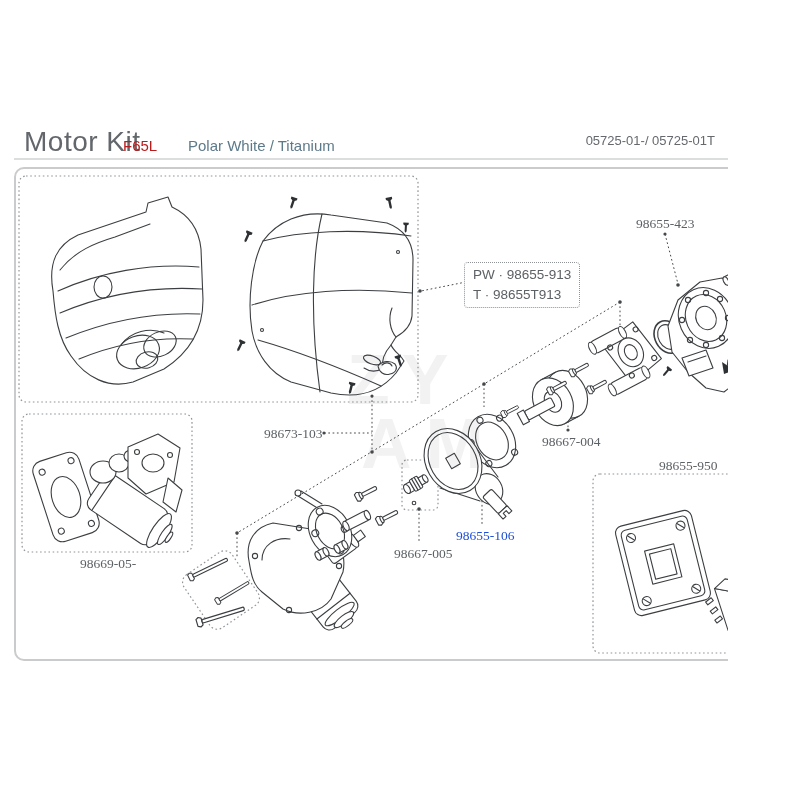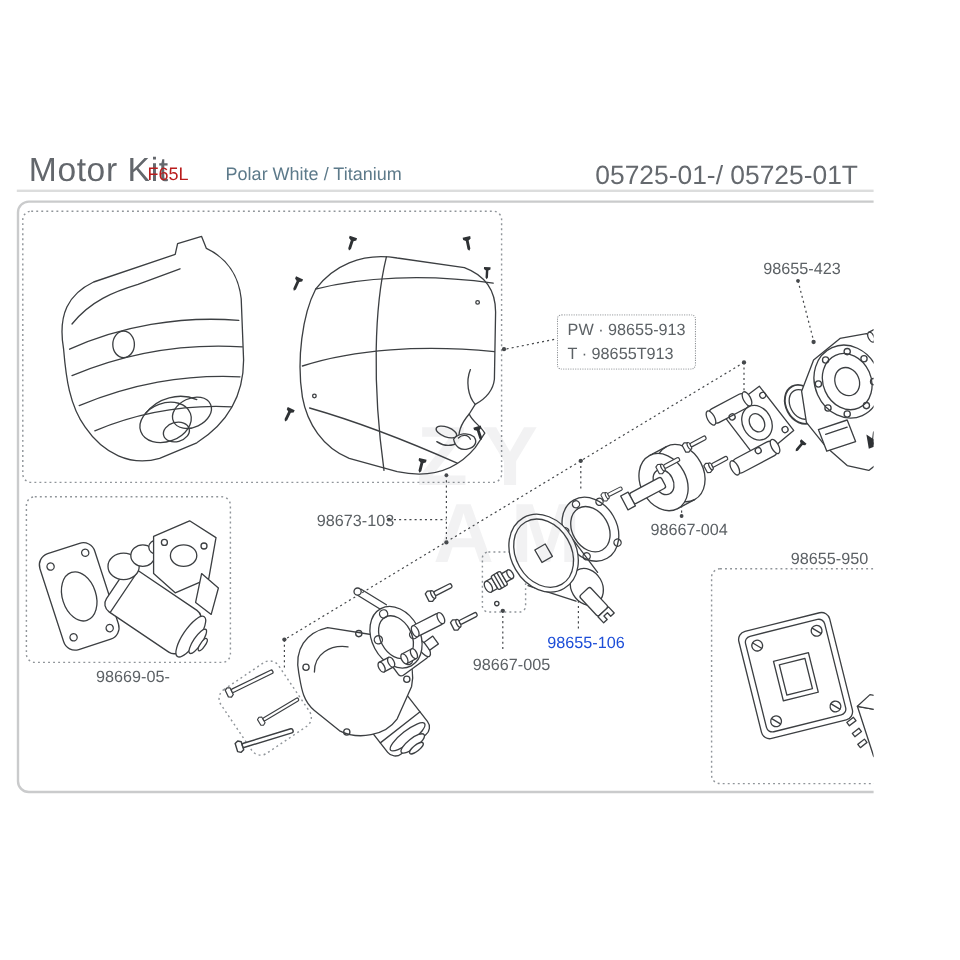--- a/index.html
+++ b/index.html
@@ -3,30 +3,30 @@
 <meta charset="utf-8">
 <style>
   html,body{margin:0;padding:0;background:#fff;}
   .page{position:relative;width:728px;height:800px;background:#fff;overflow:hidden;
         font-family:"Liberation Sans",sans-serif;}
   
   .hdr-title{position:absolute;left:24px;top:126px;font-size:28px;font-weight:400;
              color:#63676c;letter-spacing:.5px;margin:0;}
   .hdr-model{position:absolute;left:123px;top:137px;font-size:15px;color:#b91c1c;}
   .hdr-variant{position:absolute;left:163px;top:137px;font-size:15px;color:#5d7a8a;margin-left:25px;}
-  .hdr-partnos{position:absolute;right:13px;top:133px;font-size:22px;color:#65696e;}
+  .hdr-partnos{position:absolute;right:13px;top:133px;font-size:13px;color:#65696e;}
   .hdr-rule{position:absolute;left:14px;top:158px;width:773px;height:0;
             border-top:2px solid #dcdddd;}
   
   .frame{position:absolute;left:14px;top:167px;width:773px;height:494px;
          border:2px solid #cacbcc;border-radius:10px;box-sizing:border-box;}
   .canvas{position:absolute;left:14px;top:167px;width:773px;height:494px;}
   .canvas svg{position:absolute;left:0;top:0;}
   
-  .plbl{position:absolute;font-size:13.5px;color:#5c6165;white-space:nowrap;}
+  .plbl{position:absolute;font-size:13.5px;color:#5c6165;white-space:nowrap;font-family:Liberation Serif, serif;}
   .plbl.red{color:#1d4ed8;}
   .pwbox{position:absolute;left:450px;top:95px;border:1px dotted #8e9296;border-radius:4px;
          padding:2px 8px 3px;font-size:13.5px;line-height:1.45;
          color:#5c6165;background:#fff;}
   .watermark{position:absolute;left:333px;top:181px;font-size:70px;font-weight:bold;
              letter-spacing:12px;line-height:.92;color:rgba(90,95,100,0.08);
              pointer-events:none;}
   .watermark .wm2{margin-left:14px;letter-spacing:14px;}
 </style>
 </head>

